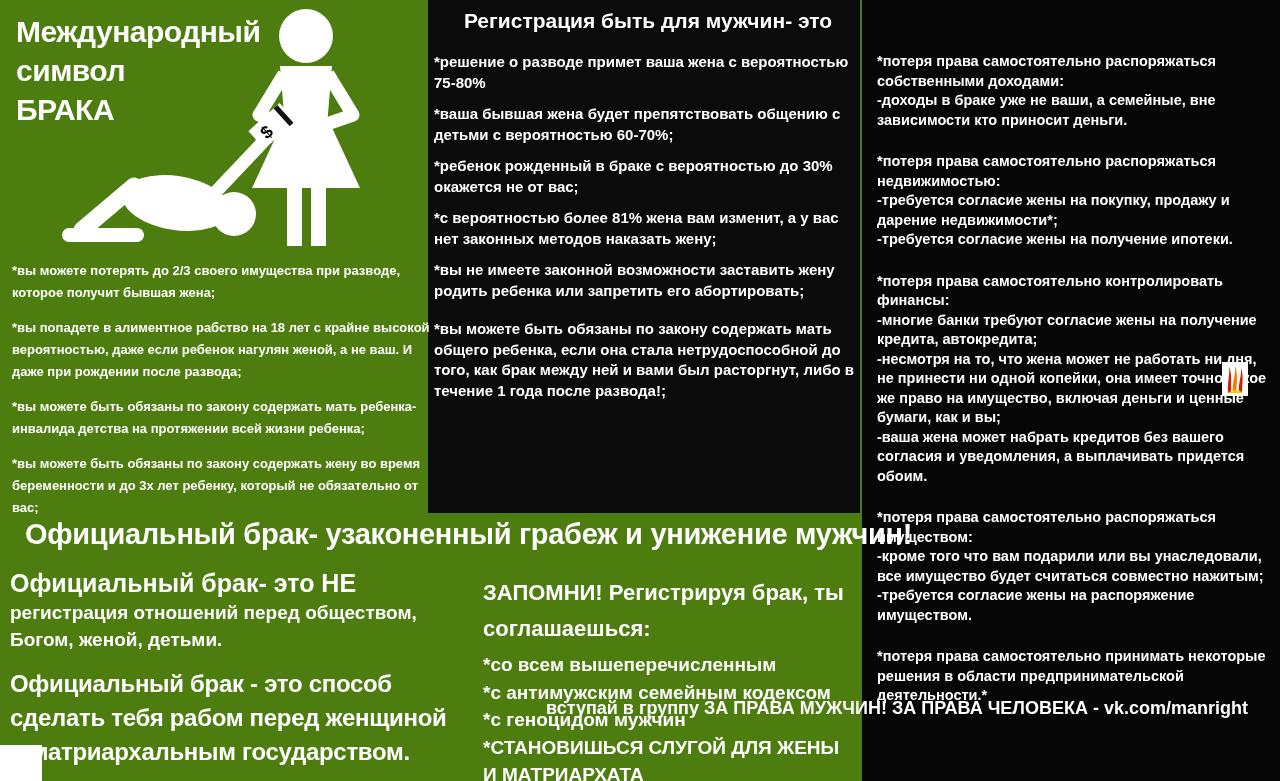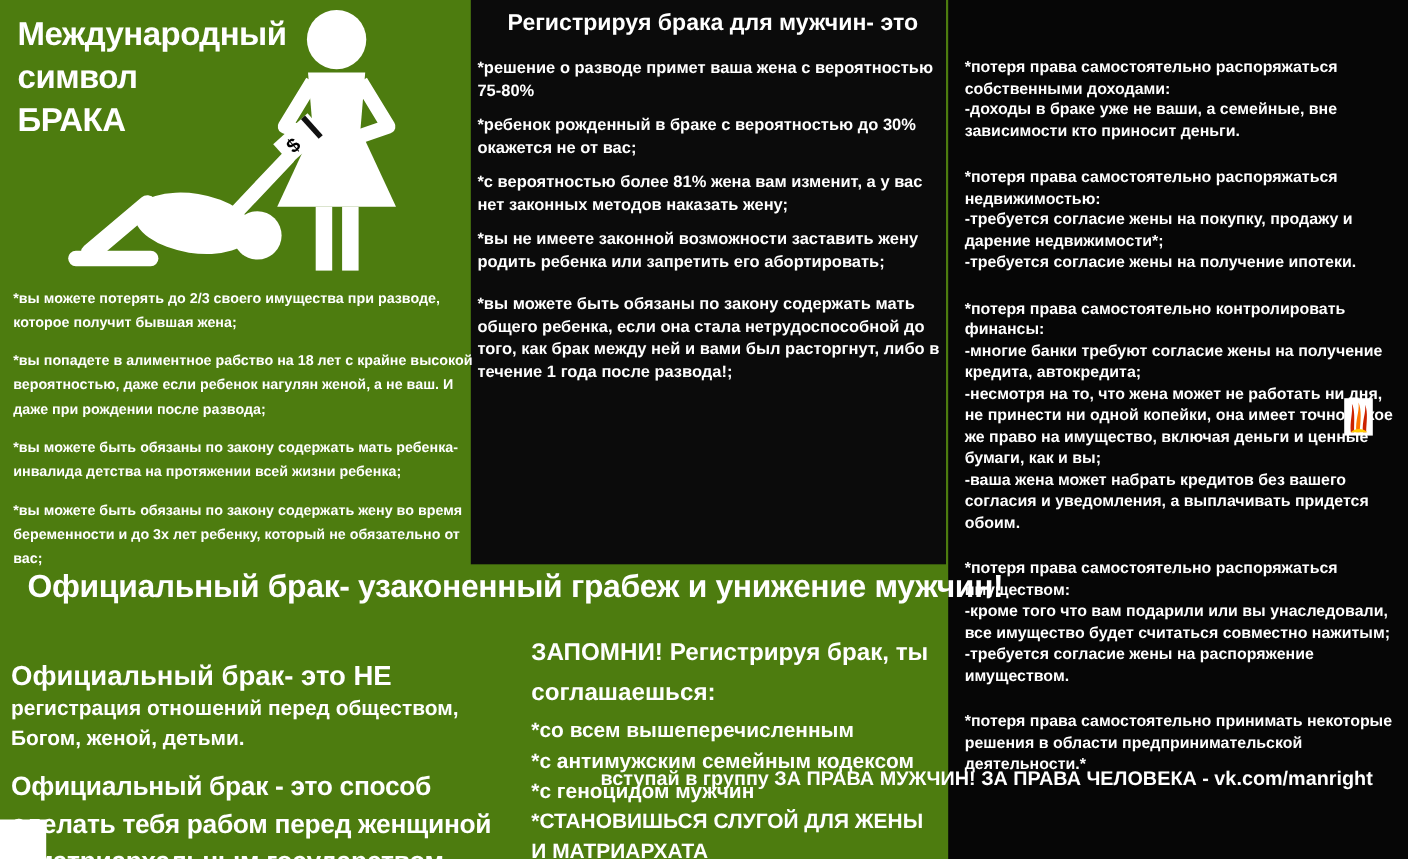--- a/index.html
+++ b/index.html
@@ -26,21 +26,21 @@
   .center-col .item { font-size:15px; line-height:20.5px; margin-bottom:11px; white-space:pre-line; }
   .center-col .item.gap { margin-top:18px; }
 
   .right-col { position:absolute; left:877px; top:52px; width:398px; }
   .right-col .item { font-size:14.5px; line-height:19.5px; margin-bottom:22px; white-space:pre-line; }
 
   .banner { position:absolute; left:25px; top:518px; width:1250px;
     font-size:29px; letter-spacing:-0.3px; white-space:nowrap; }
 
   .bottom-left { position:absolute; left:10px; top:570px; width:456px; }
-  .bl-para1 { font-size:19px; line-height:27px;margin-top:32px; }
+  .bl-para1 { font-size:19px; line-height:27px; }
   .bl-para1 .lead { font-size:25px; }
   .bl-para2 { margin-top:14px; font-size:24px; line-height:34px; letter-spacing:-0.3px; }
 
   .bottom-center { position:absolute; left:483px; top:575px; width:372px; }
   .bc-heading { font-size:22px; line-height:36px; }
   .bottom-center .item { font-size:19px; line-height:27.5px; }
   .bottom-center .list { margin-top:4px; }
 
   .vk-line { position:absolute; right:32px; top:698px; font-size:18px; }
 
@@ -93,22 +93,23 @@
   </div>
 
   <div class="left-col">
     <div class="item">*вы можете потерять до 2/3 своего имущества при разводе, которое получит бывшая жена;</div>
     <div class="item">*вы попадете в алиментное рабство на 18 лет с крайне высокой вероятностью, даже если ребенок нагулян женой, а не ваш. И даже при рождении после развода;</div>
     <div class="item">*вы можете быть обязаны по закону содержать мать ребенка-инвалида детства на протяжении всей жизни ребенка;</div>
     <div class="item">*вы можете быть обязаны по закону содержать жену во время беременности и до 3х лет ребенку, который не обязательно от вас;</div>
   </div>
 
   <div class="center-col">
-    <div class="center-heading">Регистрируя брака для мужчин- это</div>
+    <div class="center-heading">Регистрация быть для мужчин- это</div>
     <div class="item">*решение о разводе примет ваша жена с вероятностью 75-80%</div>
+    <div class="item">*ваша бывшая жена будет препятствовать общению с детьми с вероятностью 60-70%;</div>
     <div class="item">*ребенок рожденный в браке с вероятностью до 30% окажется не от вас;</div>
     <div class="item">*с вероятностью более 81% жена вам изменит, а у вас нет законных методов наказать жену;</div>
     <div class="item">*вы не имеете законной возможности заставить жену родить ребенка или запретить его абортировать;</div>
     <div class="item gap">*вы можете быть обязаны по закону содержать мать общего ребенка, если она стала нетрудоспособной до того, как брак между ней и вами был расторгнут, либо в течение 1 года после развода!;</div>
   </div>
 
   <div class="right-col">
     <div class="item">*потеря права самостоятельно распоряжаться собственными доходами:
 -доходы в браке уже не ваши, а семейные, вне зависимости кто приносит деньги.</div>
     <div class="item">*потеря права самостоятельно распоряжаться недвижимостью:

